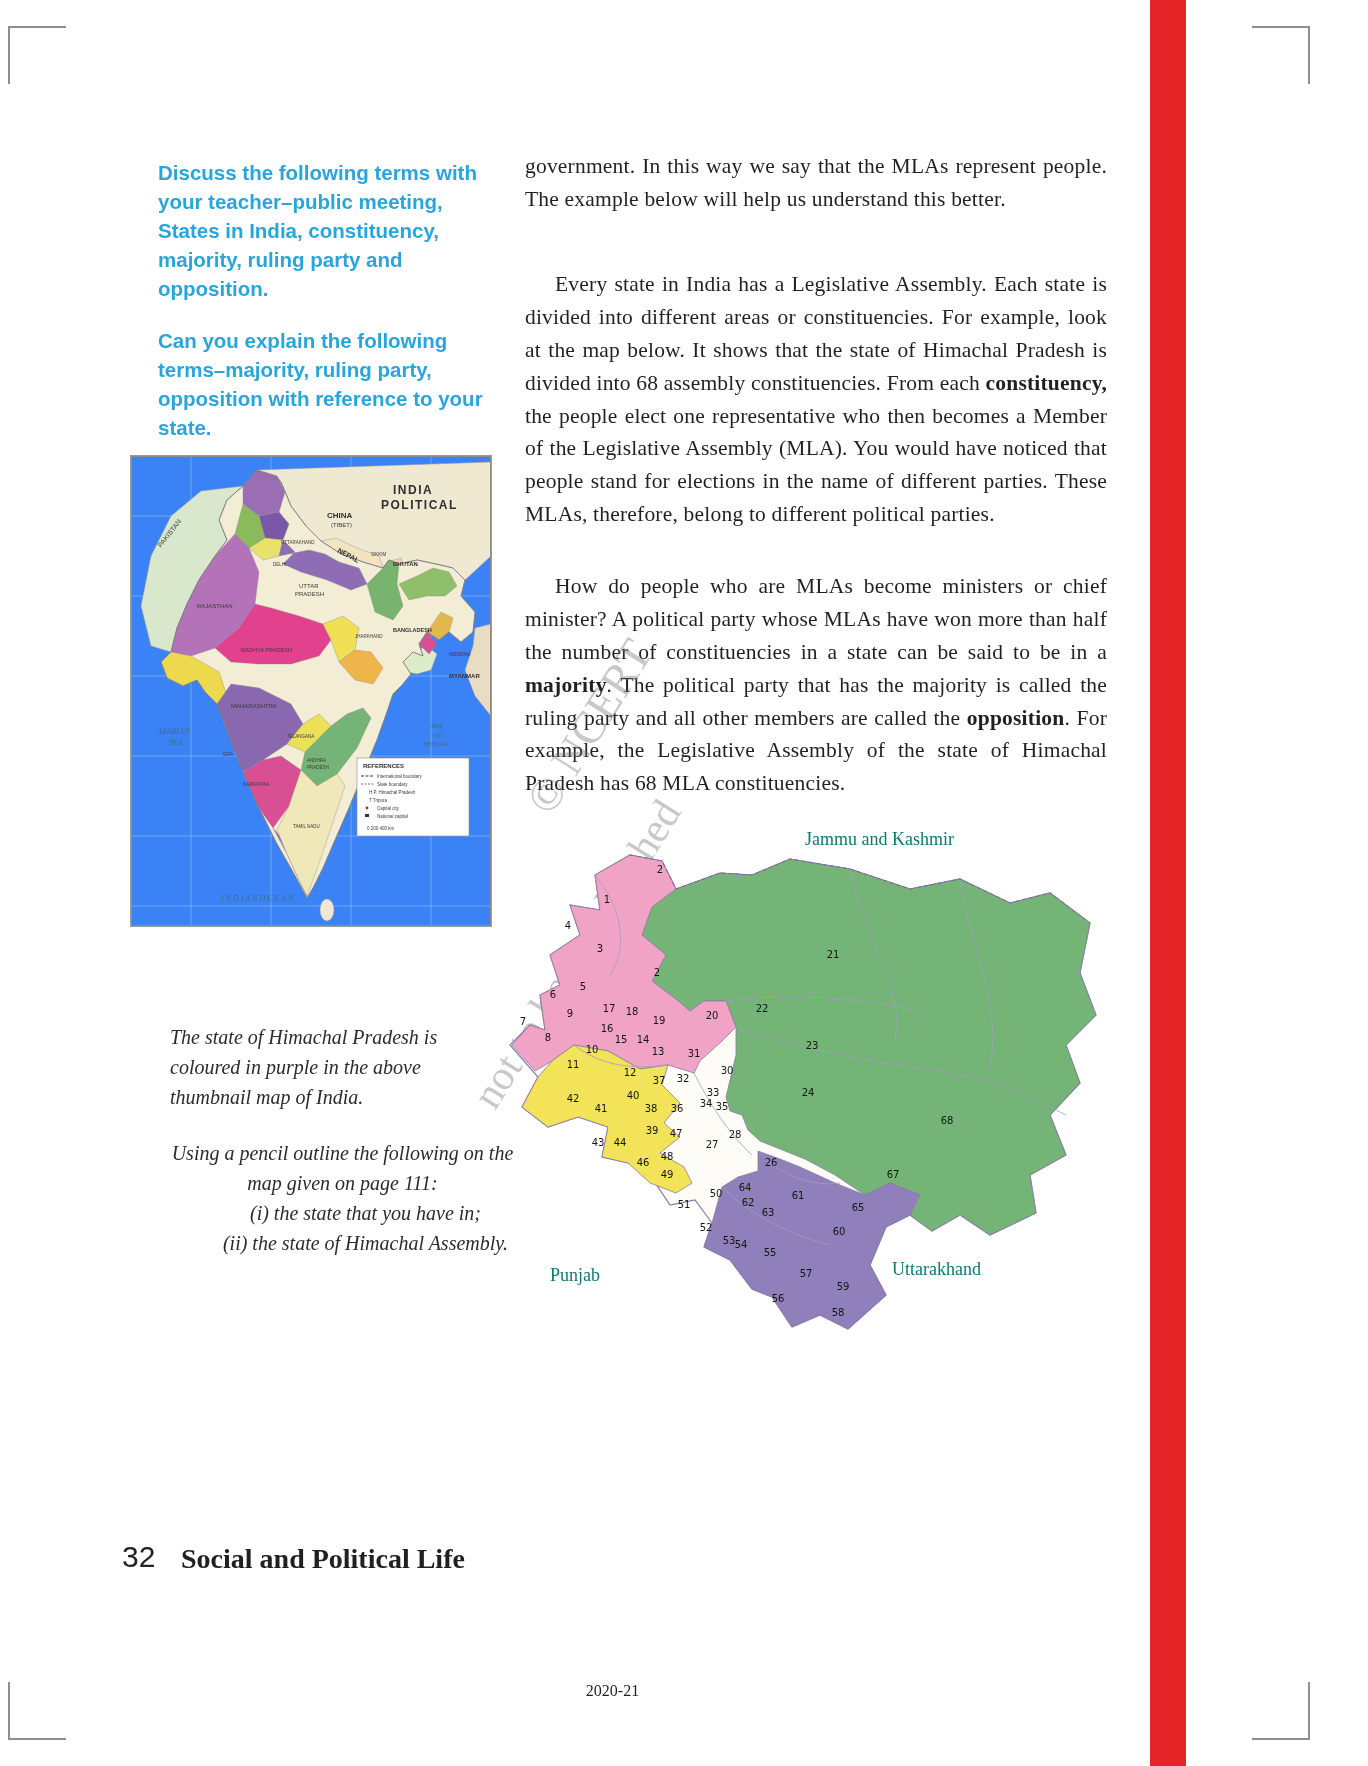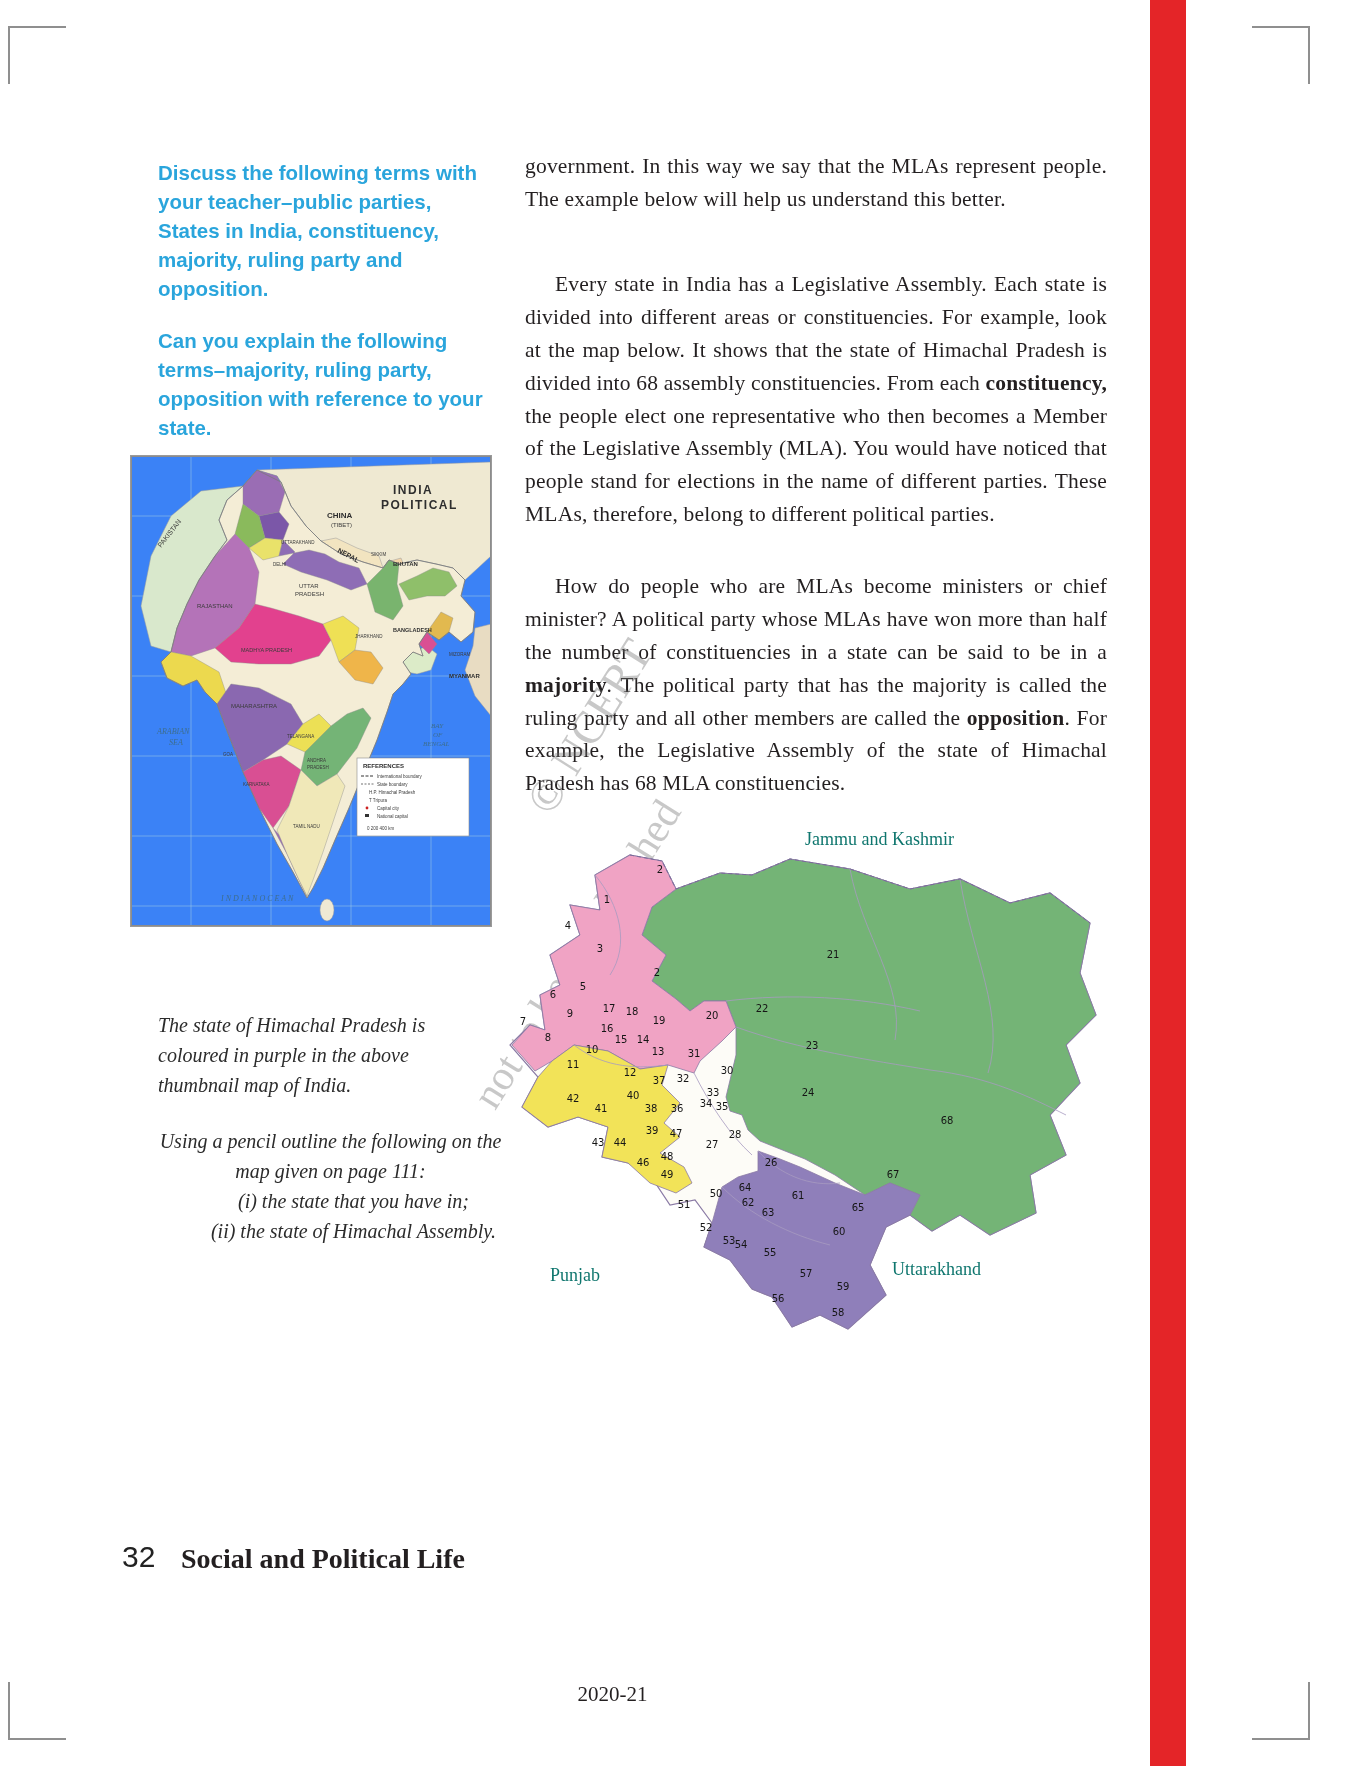--- a/index.html
+++ b/index.html
@@ -24,21 +24,21 @@
   .india-map svg{display:block;width:100%;height:100%;}
   .india-labels text{font-family:"Liberation Sans",sans-serif;fill:#3b3b3b;}
   .india-labels text.map-title{font-weight:bold;fill:#2e2e2e;letter-spacing:1.5px;}
   .india-labels text.sea{font-style:italic;fill:#3d6e8f;font-family:"Liberation Serif",serif;}
   .india-labels text.country-bold{font-weight:bold;fill:#2e2e2e;}
   .india-labels text.ref-title{font-weight:bold;fill:#2e2e2e;}
   .grat{stroke:#a6cde0;stroke-width:0.5;}
   .land-outline{fill:none;stroke:#7a7a7a;stroke-width:0.8;}
 
   .caption{position:absolute;left:158px;font-style:italic;font-size:20px;line-height:1.5;
-           color:#2b2b2b;margin:0;}
+           color:#2b2b2b;margin:12px;}
   #caption1{top:1010px;width:290px;}
   #caption2{top:1126px;width:345px;text-align:center;}
   .pencil-item{display:block;padding-left:46px;}
 
   
   .body-para{position:absolute;left:525px;width:582px;font-size:21.5px;line-height:1.53;
              text-align:justify;letter-spacing:0.2px;margin:0;}
   #para1{top:150px;} #para2{top:268px;} #para3{top:570px;}
   .indent{text-indent:30px;}
   .bold{font-weight:bold;}
@@ -57,34 +57,34 @@
   .hp-outline{fill:#fdfcf7;stroke:#8a7aa5;stroke-width:1.2;}
   .hp-region{stroke:#8a7aa5;stroke-width:0.8;}
   .inner-line{fill:none;stroke:#a79ac0;stroke-width:0.8;}
   .dash-line{fill:none;stroke:#7a6a9a;stroke-width:1;stroke-dasharray:4 3;}
   .hp-numbers text{font-size:10px;fill:#151515;font-family:"DejaVu Sans",sans-serif;text-anchor:middle;}
 
   
   .page-num{position:absolute;left:122px;top:1540px;font-size:30px;
             font-family:"Liberation Sans",sans-serif;color:#222;}
   .book-title{position:absolute;left:181px;top:1543px;font-size:28px;font-weight:bold;}
-  .year{position:absolute;left:0;top:1682px;width:1225px;text-align:center;font-size:21px;}
+  .year{position:absolute;left:0;top:1682px;width:1225px;text-align:center;font-size:16px;}
 </style>
 </head>
 <body>
 
 <div class="page">
 
   <div class="crop tl"></div>
   <div class="crop tr"></div>
   <div class="crop bl"></div>
   <div class="crop br"></div>
   <div class="red-bar"></div>
 
-  <p class="blue-note" id="note1">Discuss the following terms with your teacher–public parties, States in India, constituency, majority, ruling party and opposition.</p>
+  <p class="blue-note" id="note1">Discuss the following terms with your teacher–public meeting, States in India, constituency, majority, ruling party and opposition.</p>
   <p class="blue-note" id="note2">Can you explain the following terms–majority, ruling party, opposition with reference to your state.</p>
 
   <figure class="india-map">
     <svg viewBox="0 0 360 470">
 
       <g>
         <line class="grat" x1="0" y1="60" x2="360" y2="60"></line>
           <line class="grat" x1="0" y1="140" x2="360" y2="140"></line>
         <line class="grat" x1="0" y1="220" x2="360" y2="220"></line>
           <line class="grat" x1="0" y1="300" x2="360" y2="300"></line>

